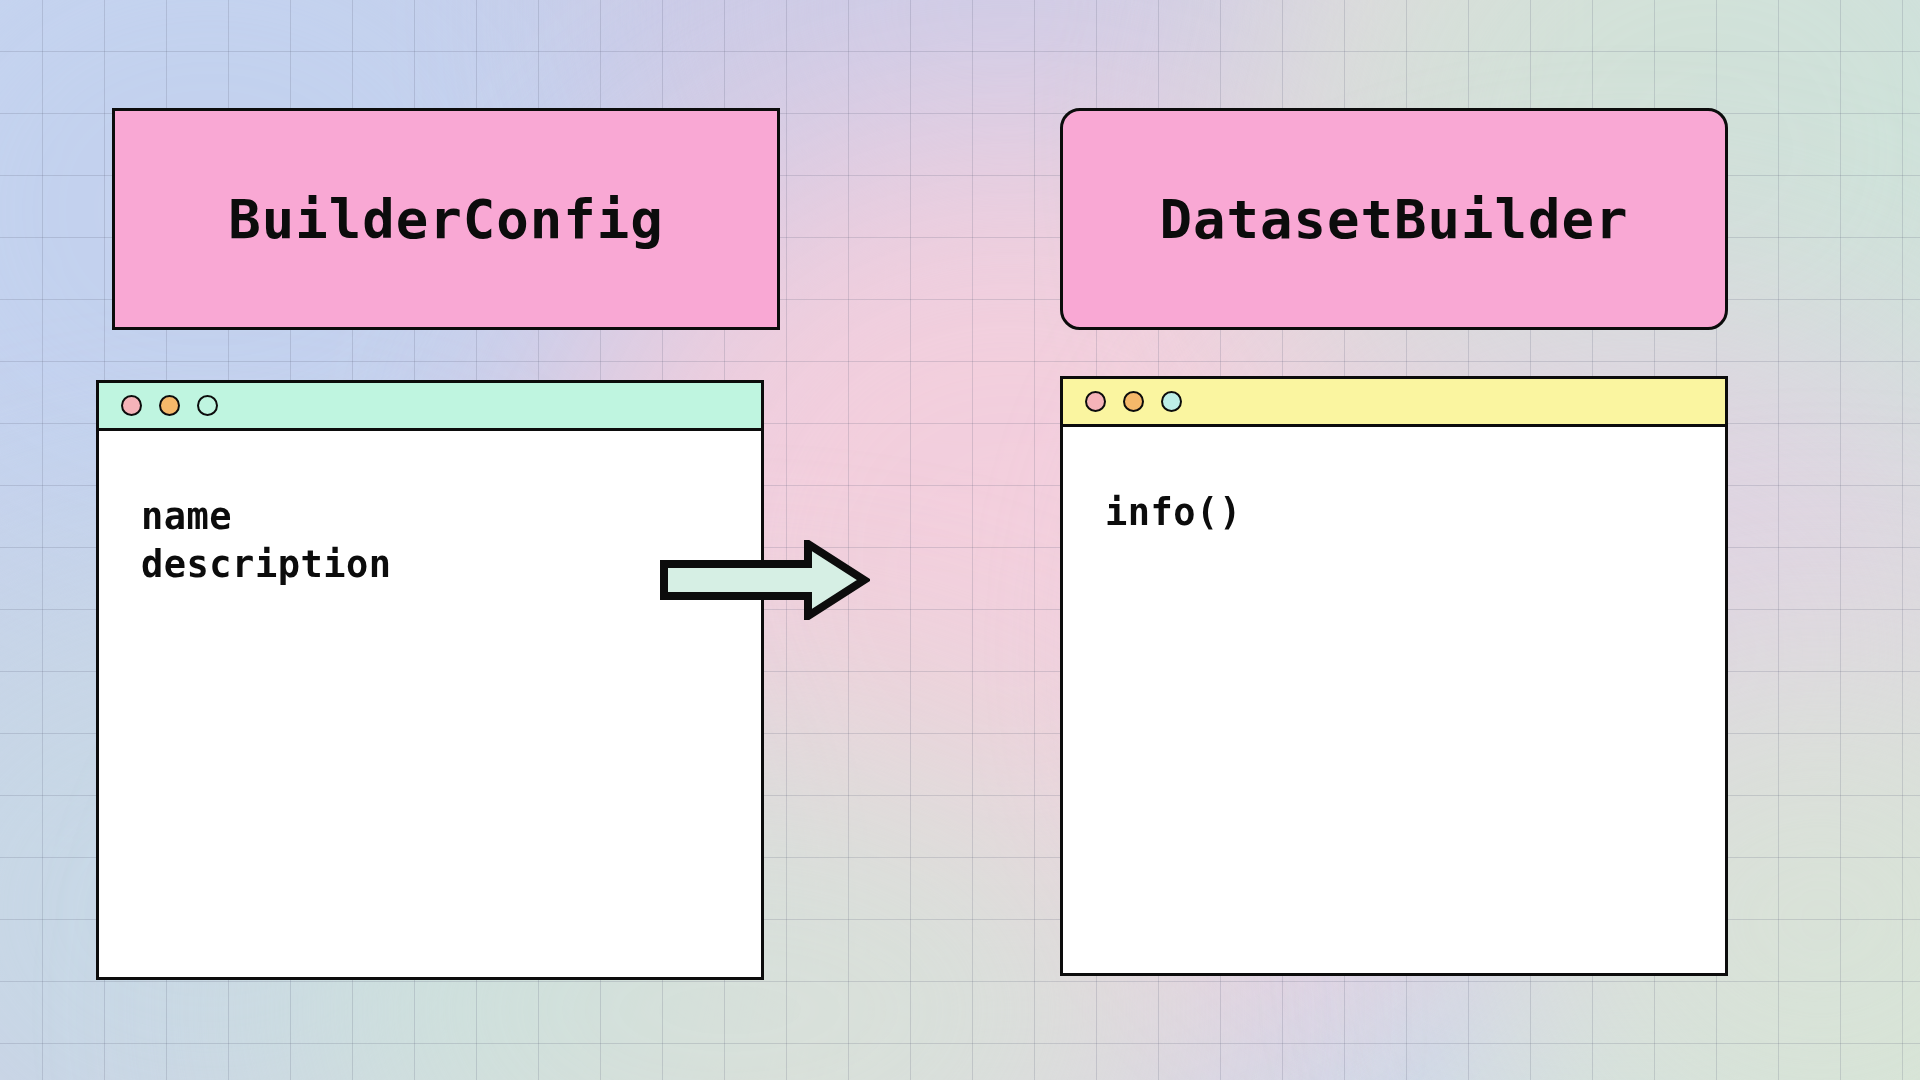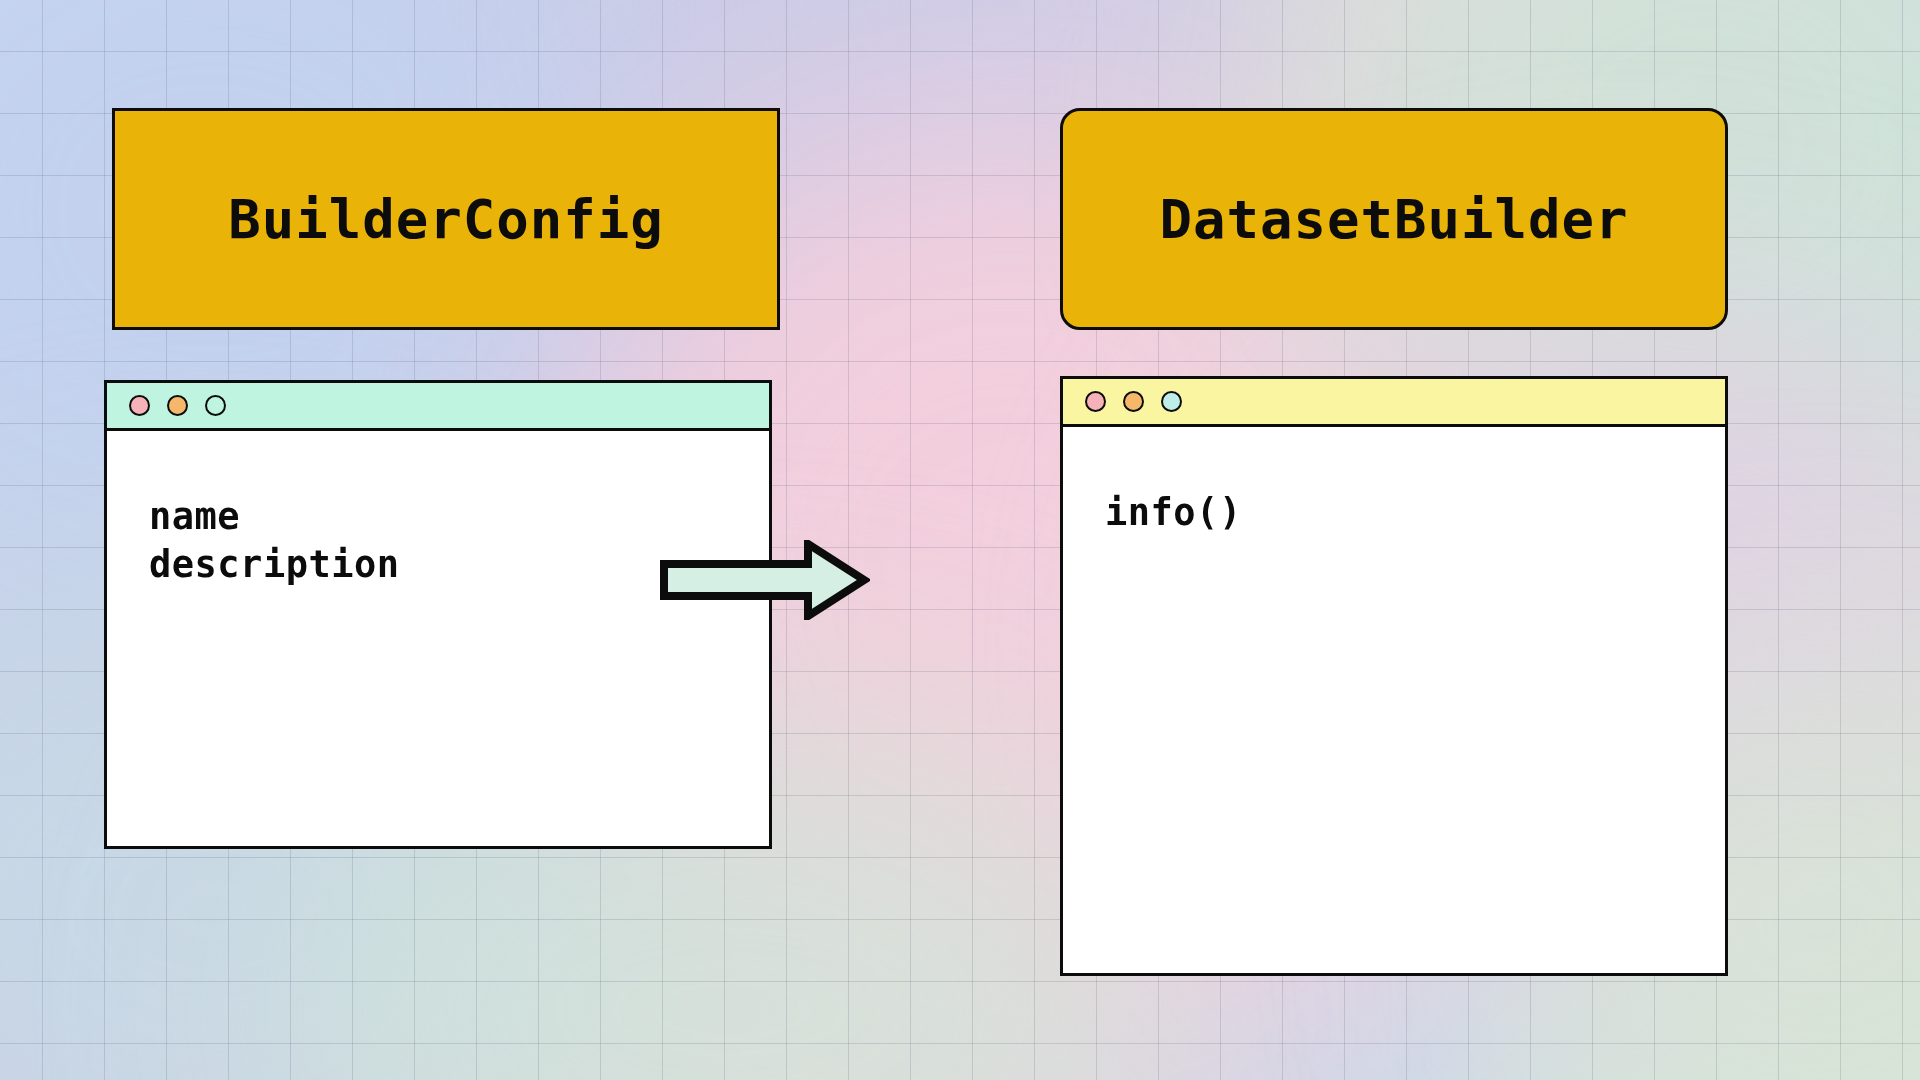--- a/index.html
+++ b/index.html
@@ -68,21 +68,21 @@
   }
 
   
   #diagram {
     position: absolute;
     inset: 0;
   }
 
   .card {
     position: absolute;
-    background: #eab308;
+    background: #f9a8d4;
     border: 3px solid #0c0c0c;
   }
   .card::after {
     
     content: "";
     position: absolute;
     left: 11px;
     top: 11px;
     width: 100%;
     height: 100%;
@@ -170,21 +170,21 @@
   <div class="bg-blob blob-h"></div>
   <div class="bg-grid"></div>
 </div>
 
 <div id="diagram">
 
   <div class="card title-card" style="left:112px; top:108px; width:668px; height:222px;">
     <span class="title-text">BuilderConfig</span>
   </div>
 
-  <div class="card window-card" style="left:104px; top:380px; width:668px; height:469px; --shadow:#bff5e0;">
+  <div class="card window-card" style="left:96px; top:380px; width:668px; height:600px; --shadow:#bff5e0;">
     <div class="titlebar" style="--bar:#bff5e0;">
       <span class="dot" style="--dot:#f5b3b9;"></span>
       <span class="dot" style="--dot:#f5b86a;"></span>
       <span class="dot" style="--dot:#bff5e0;"></span>
     </div>
     <div class="win-body">
       <ul class="member-list">
         <li>name</li>
         <li>description</li>
       </ul>

